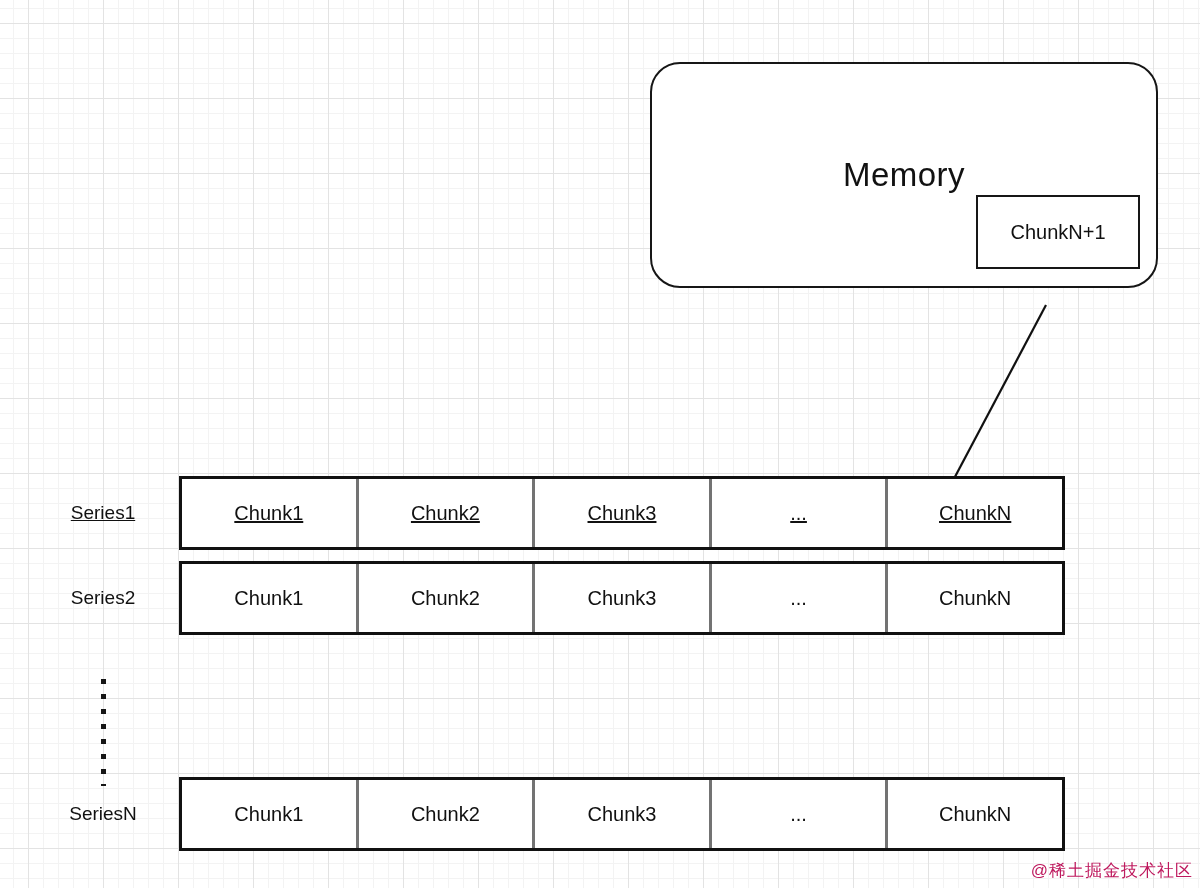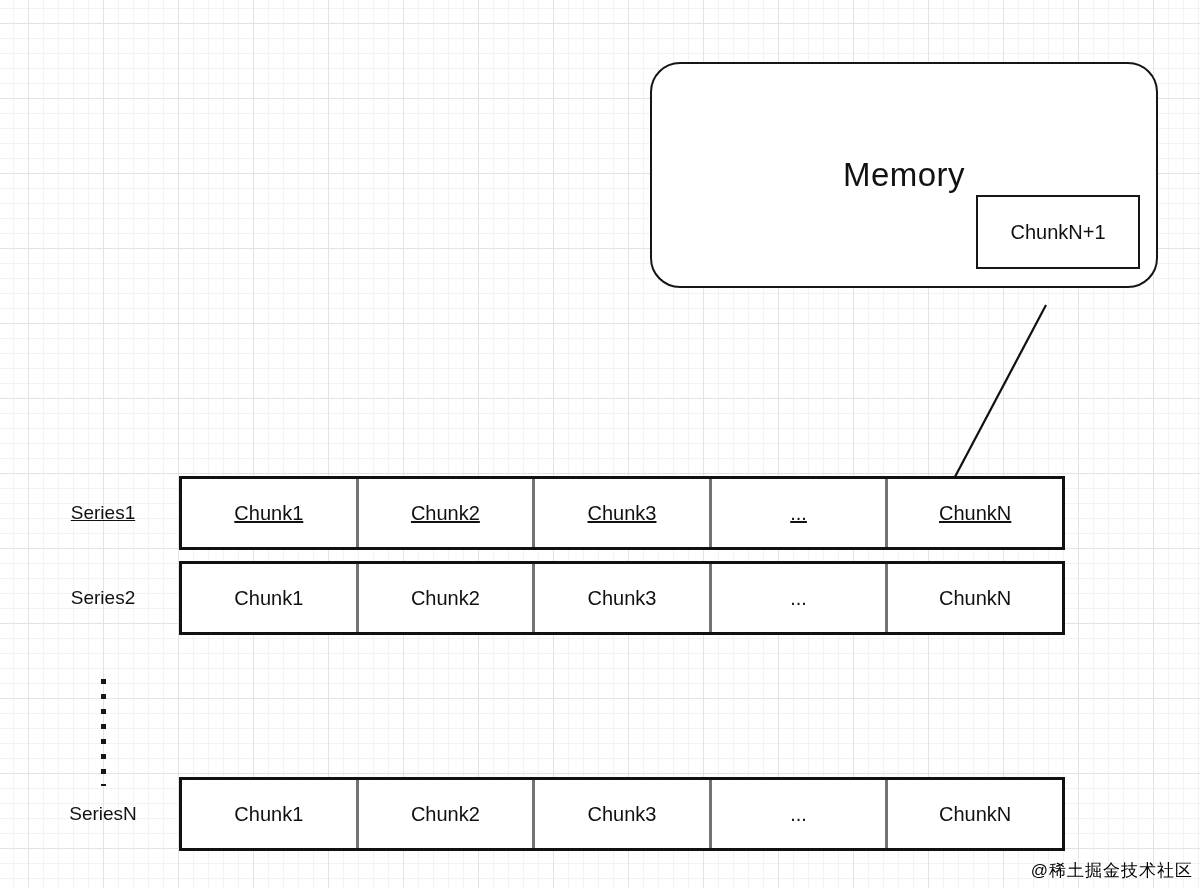--- a/index.html
+++ b/index.html
@@ -76,21 +76,21 @@
     position: absolute;
     left: 101px; top: 679px;
     width: 5px; height: 107px;
     background-image: repeating-linear-gradient(to bottom, #161616 0 4.5px, transparent 4.5px 15px);
   }
 
   .watermark {
     position: absolute;
     right: 7px; bottom: 6px;
     font-size: 17px;
-    color: #000000;
+    color: #be185d;
     letter-spacing: 1px;
   }
 </style>
 </head>
 <body>
 
 <div class="memory-box">
   <div class="memory-title">Memory</div>
   <div class="chunk-np1">ChunkN+1</div>
 </div>

